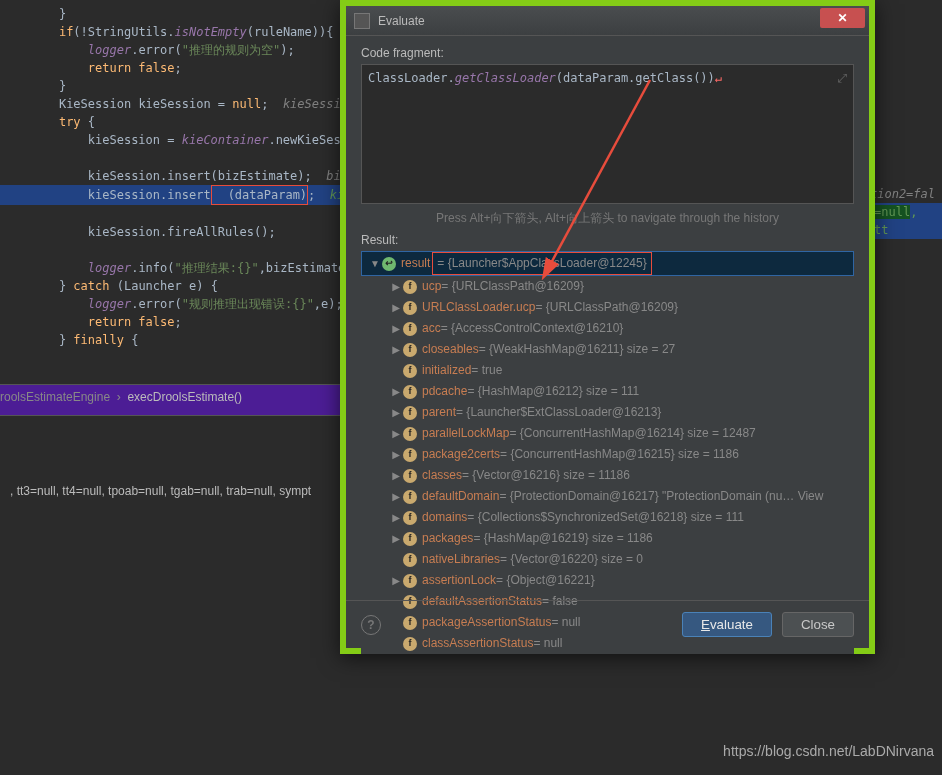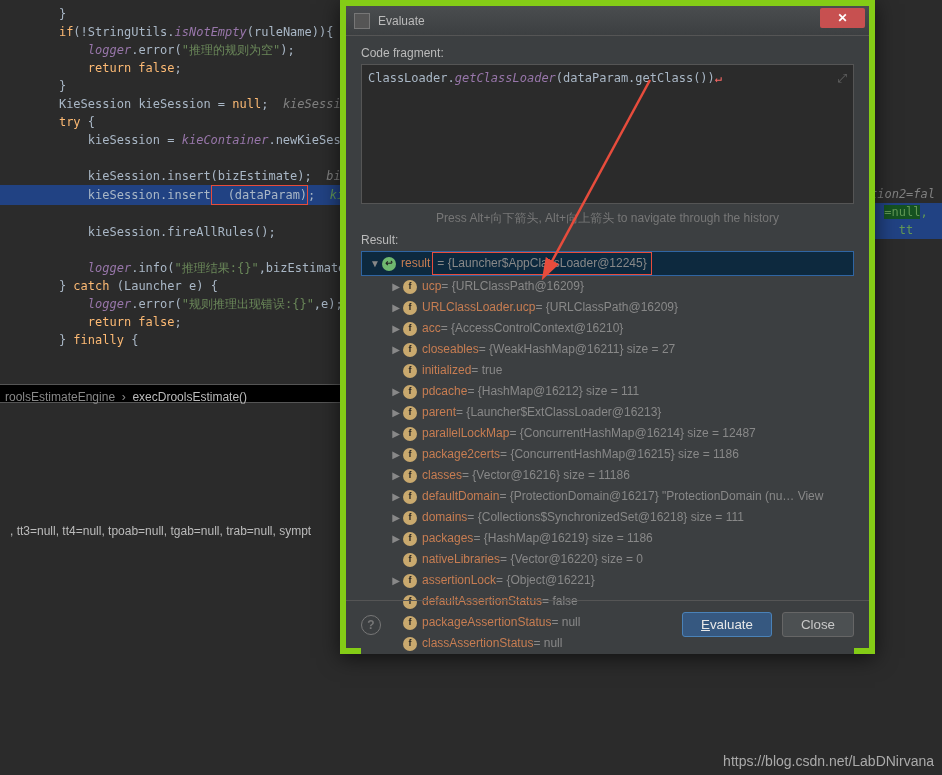--- a/index.html
+++ b/index.html
@@ -2,22 +2,22 @@
 <html><head>
 <meta charset="utf-8">
 <style>
 * { margin:0; padding:0; box-sizing:border-box; }
 body { font-family:"Segoe UI",Arial,sans-serif; font-size:12px; background:#2b2b2b; color:#a9b7c6; width:942px; height:775px; overflow:hidden; position:relative; }
 .code-editor { position:absolute; left:0; top:0; width:340px; height:400px; padding:5px 0; line-height:18px; font-family:Consolas,monospace; }
 .code-line { white-space:pre; padding-left:30px; }
 .highlight-line { background:#214283; }
 .red-box-code { border:1px solid #e74c3c; display:inline-block;padding-left:16px; }
 .kw { color:#fdba74; } .str { color:#6a8759; } .id { color:#9876aa; font-style:italic; } .c { color:#808080; font-style:italic; }
-.breadcrumb { position:absolute; left:0; top:384px; height:19px; line-height:24px; padding-left:5px; color:#888; background:#000000; width:340px; border-top:1px solid #555; border-bottom:1px solid #555; }
-.bottom-panel { position:absolute; left:0; top:506px; width:340px; color:#bbb; padding:10px; line-height:30px; }
+.breadcrumb { position:absolute; left:0; top:384px; height:32px; line-height:24px; color:#888; background:#4c1d95; width:340px; border-top:1px solid #555; border-bottom:1px solid #555; }
+.bottom-panel { position:absolute; left:0; top:466px; width:340px; color:#bbb; padding:10px; line-height:30px; }
 .dialog { position:absolute; left:340px; top:0; width:535px; height:654px; background:#3c3f41; border:6px solid #84cc16; box-shadow:0 4px 20px rgba(0,0,0,0.6); }
 .titlebar { height:30px; background:linear-gradient(#4a4d4f,#3c3f41); display:flex; align-items:center; padding:0 0 0 8px; color:#bbb; border-bottom:1px solid #555; }
 .titlebar .ticon { width:16px; height:16px; background:#555; border:1px solid #777; margin-right:8px; }
 .close-btn { margin-left:auto; width:45px; height:20px; background:#c75050; color:#fff; border-radius:2px; display:flex; align-items:center; justify-content:center; font-family:Arial; font-weight:bold; margin-right:4px; margin-top:-6px;}
 .dlg-body { padding:10px 15px; }
 .label { color:#bbb; margin-bottom:4px; display:block; }
 .expr-box { width:100%; height:140px; background:#2b2b2b; border:1px solid #555; padding:6px; font-family:Consolas,monospace; color:#a9b7c6; position:relative; }
 .expr-box .max-icon { position:absolute; right:6px; top:6px; color:#666; }
 .hint { text-align:center; color:#777; margin:6px 0; }
 .result-tree { background:#3c3f41; font-family:"Segoe UI",Arial; line-height:21px; font-size:12px; }
@@ -29,23 +29,23 @@
 .fi-o { background:#c9a96e; } 
 .fi-g { background:#6fb86f; } 
 .fname { color:#c77d52; }
 .fval { color:#888; }
 .red-box-res { border:1px solid #e74c3c; padding:0 4px; margin-left:2px; }
 .dlg-footer { position:absolute; bottom:0; left:0; right:0; height:48px; border-top:1px solid #555; display:flex; align-items:center; padding:0 15px; }
 .help { width:20px; height:20px; border-radius:50%; border:1px solid #777; color:#777; display:flex; align-items:center; justify-content:center; font-weight:bold; }
 .btn { margin-left:10px; padding:4px 18px; background:#4c5052; border:1px solid #666; color:#c8c8c8; border-radius:3px; }
 .btn.primary { background:#365880; border:1px solid #4a82b8; color:#e8e8e8; }
 .arrow-annot { position:absolute; pointer-events:none; z-index:50; }
-.watermark { position:absolute; right:8px; bottom:6px; color:#aaa; font-size:14px; z-index:60; }
+.watermark { position:absolute; right:8px; bottom:16px; color:#aaa; font-size:14px; z-index:60; }
 .side-code { position:absolute; left:870px; top:185px; font-family:Consolas,monospace; line-height:18px; font-size:12px;}
-.side-code .l1{ background:#214283; padding:0 4px;text-align:center;}
+.side-code .l1{ background:#214283; padding:0 4px;}
 .side-code .hl{ background:#155221; }
 </style>
 </head>
 <body>
 
 <div class="code-editor">
   <div class="code-line">    <span>}</span></div>
   <div class="code-line">    <span class="kw">if</span><span>(!StringUtils.</span><span class="id">isNotEmpty</span><span>(ruleName)){</span></div>
   <div class="code-line">        <span class="id">logger</span><span>.error(</span><span class="str">"推理的规则为空"</span><span>);</span></div>
   <div class="code-line">        <span class="kw">return false</span><span>;</span></div>

